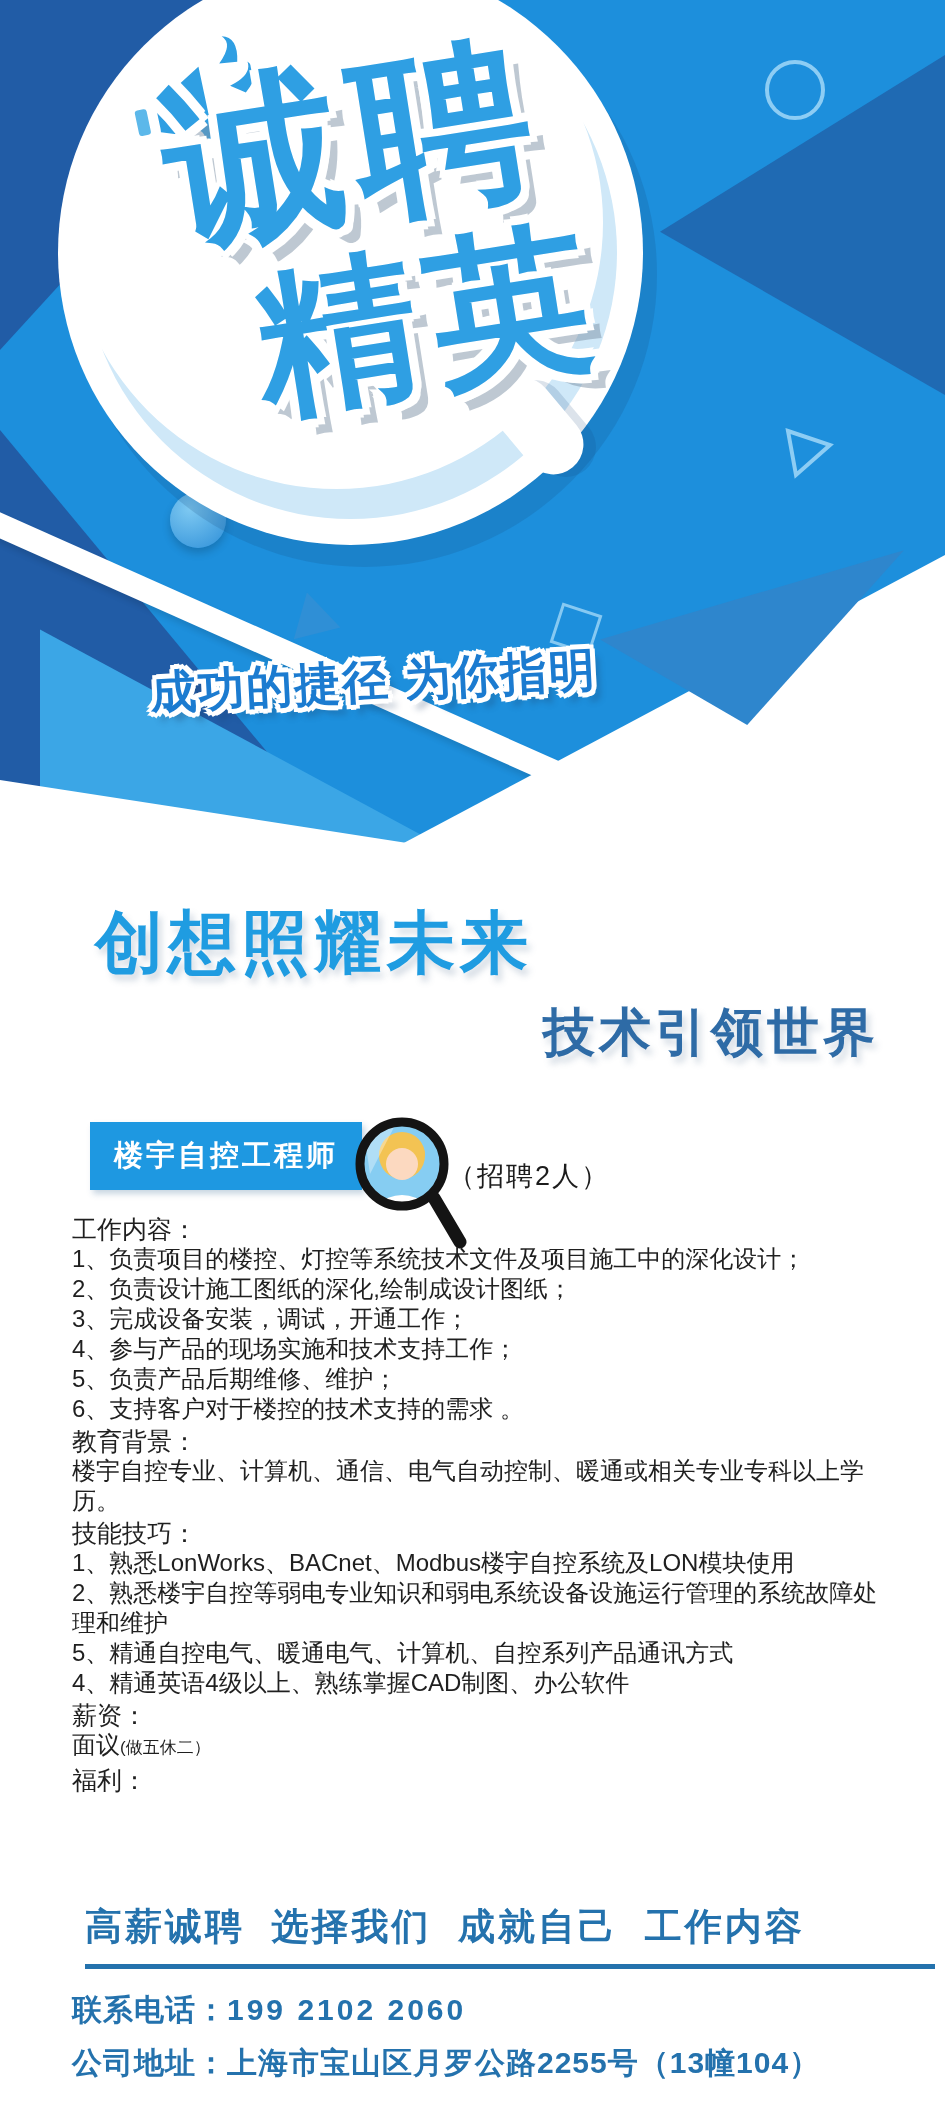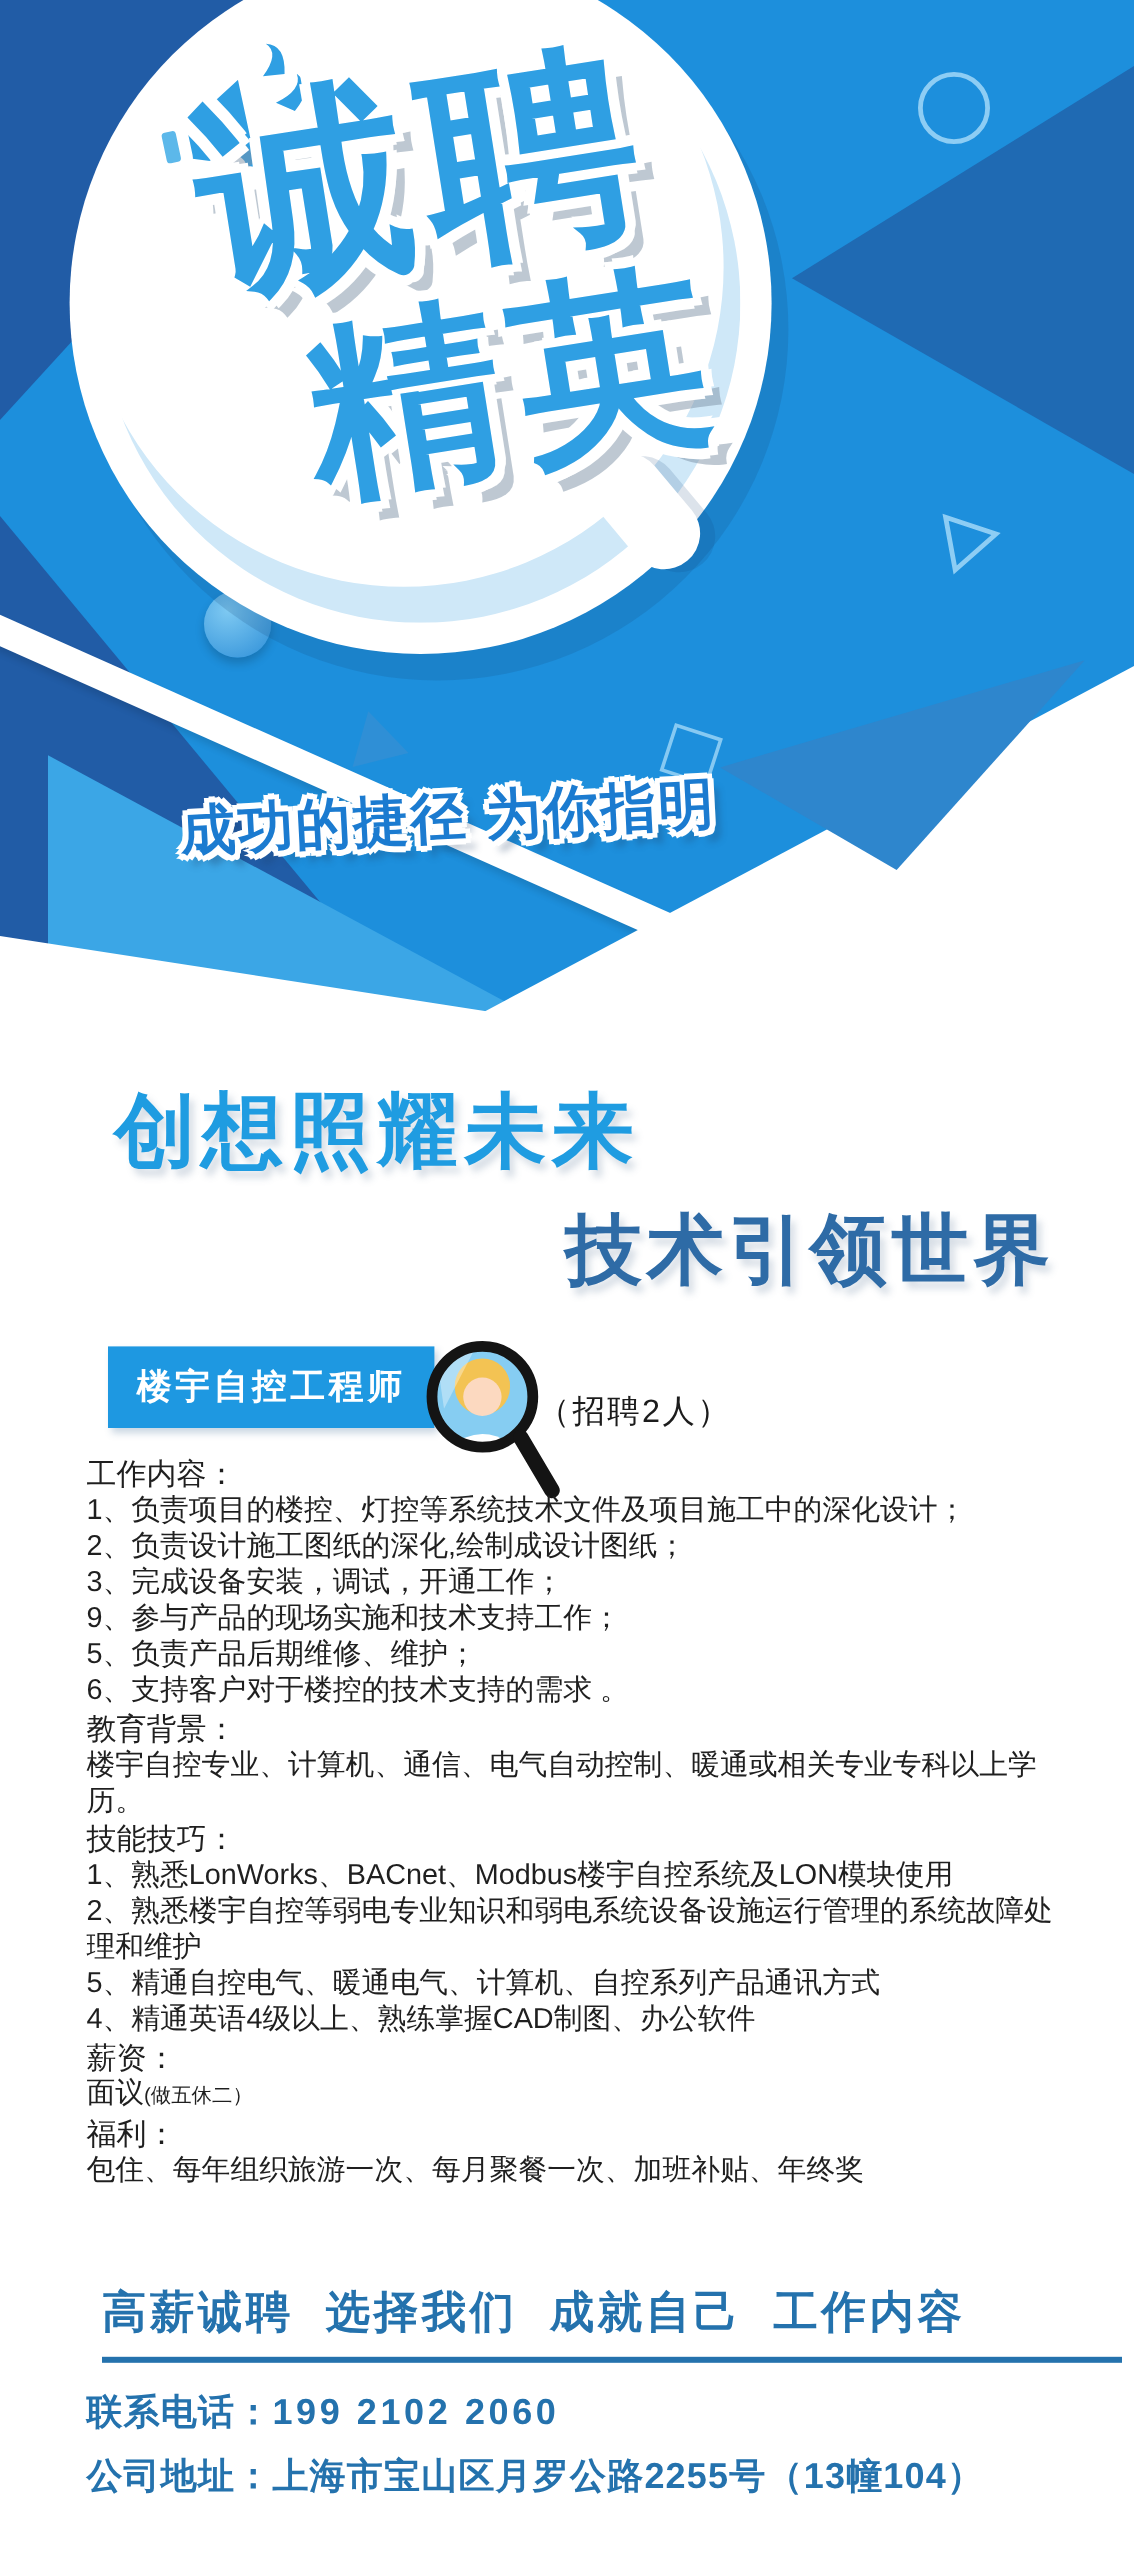--- a/index.html
+++ b/index.html
@@ -54,21 +54,21 @@
   .title-2{font-size:162px;margin-left:120px;margin-top:16px;}
   .hero-slogan{position:absolute;left:150px;top:648px;width:560px;font-size:46px;font-weight:bold;
     color:#1b7bd0;letter-spacing:2px;transform:rotate(-3deg);white-space:nowrap;
     text-shadow:-4px -4px 0 #fff,0 -5px 0 #fff,4px -4px 0 #fff,-5px 0 0 #fff,5px 0 0 #fff,
       -4px 4px 0 #fff,0 5px 0 #fff,4px 4px 0 #fff,8px 9px 6px rgba(30,60,100,.35);}
   
   .megaphone{position:absolute;left:118px;top:40px;transform:rotate(-12deg);}
   
   .headline1{position:absolute;left:95px;top:898px;font-size:68px;font-weight:bold;color:#1f9ce1;
     letter-spacing:5px;text-shadow:4px 6px 6px rgba(90,120,150,.25);}
-  .headline2{position:absolute;right:66px;top:998px;font-size:64px;font-weight:bold;color:#2e6ba6;
+  .headline2{position:absolute;right:66px;top:998px;font-size:52px;font-weight:bold;color:#2e6ba6;
     letter-spacing:4px;text-shadow:4px 6px 6px rgba(90,120,150,.25);}
   
   .banner-row{position:absolute;left:0;top:1112px;width:945px;height:120px;}
   .job-banner{position:absolute;left:90px;top:10px;width:272px;height:68px;background:#1e98e1;
     display:flex;align-items:center;justify-content:center;box-shadow:3px 4px 6px rgba(40,90,140,.25);}
   .job-banner span{color:#fff;font-size:29px;font-weight:bold;letter-spacing:3px;}
   .magnifier{position:absolute;left:350px;top:0px;}
   .headcount{position:absolute;left:448px;top:46px;font-size:27px;color:#1c1c1c;letter-spacing:2px;}
   
   .body-text{position:absolute;left:72px;top:1212px;width:806px;font-size:24px;line-height:30px;color:#1f1f1f;}
@@ -165,40 +165,39 @@
       </svg>
     </div>
     <div class="headcount">（招聘2人）</div>
   </div>
 
   <div class="body-text">
     <div class="sec-label">工作内容：</div>
     <div>1、负责项目的楼控、灯控等系统技术文件及项目施工中的深化设计；</div>
     <div>2、负责设计施工图纸的深化,绘制成设计图纸；</div>
     <div>3、完成设备安装，调试，开通工作；</div>
-    <div>9、参与产品的现场实施和技术支持工作；</div>
+    <div>4、参与产品的现场实施和技术支持工作；</div>
     <div>5、负责产品后期维修、维护；</div>
     <div>6、支持客户对于楼控的技术支持的需求 。</div>
 
     <div class="sec-label">教育背景：</div>
     <div>楼宇自控专业、计算机、通信、电气自动控制、暖通或相关专业专科以上学历。</div>
 
     <div class="sec-label">技能技巧：</div>
     <div>1、熟悉LonWorks、BACnet、Modbus楼宇自控系统及LON模块使用</div>
     <div>2、熟悉楼宇自控等弱电专业知识和弱电系统设备设施运行管理的系统故障处理和维护</div>
     <div>5、精通自控电气、暖通电气、计算机、自控系列产品通讯方式</div>
     <div>4、精通英语4级以上、熟练掌握CAD制图、办公软件</div>
 
     <div class="sec-label">薪资：</div>
     <div>
       <span>面议</span><span class="salary-note">(做五休二）</span>
     </div>
 
     <div class="sec-label">福利：</div>
-    <div>包住、每年组织旅游一次、每月聚餐一次、加班补贴、年终奖</div>
   </div>
 
   <div class="footer-slogan">高薪诚聘  选择我们  成就自己  工作内容</div>
   <div class="divider"></div>
   <div class="contact">
     <div class="line">
       <span>联系电话：</span><span class="value">199 2102 2060</span>
     </div>
     <div class="line">
       <span>公司地址：</span><span>上海市宝山区月罗公路2255号（13幢104）</span>

